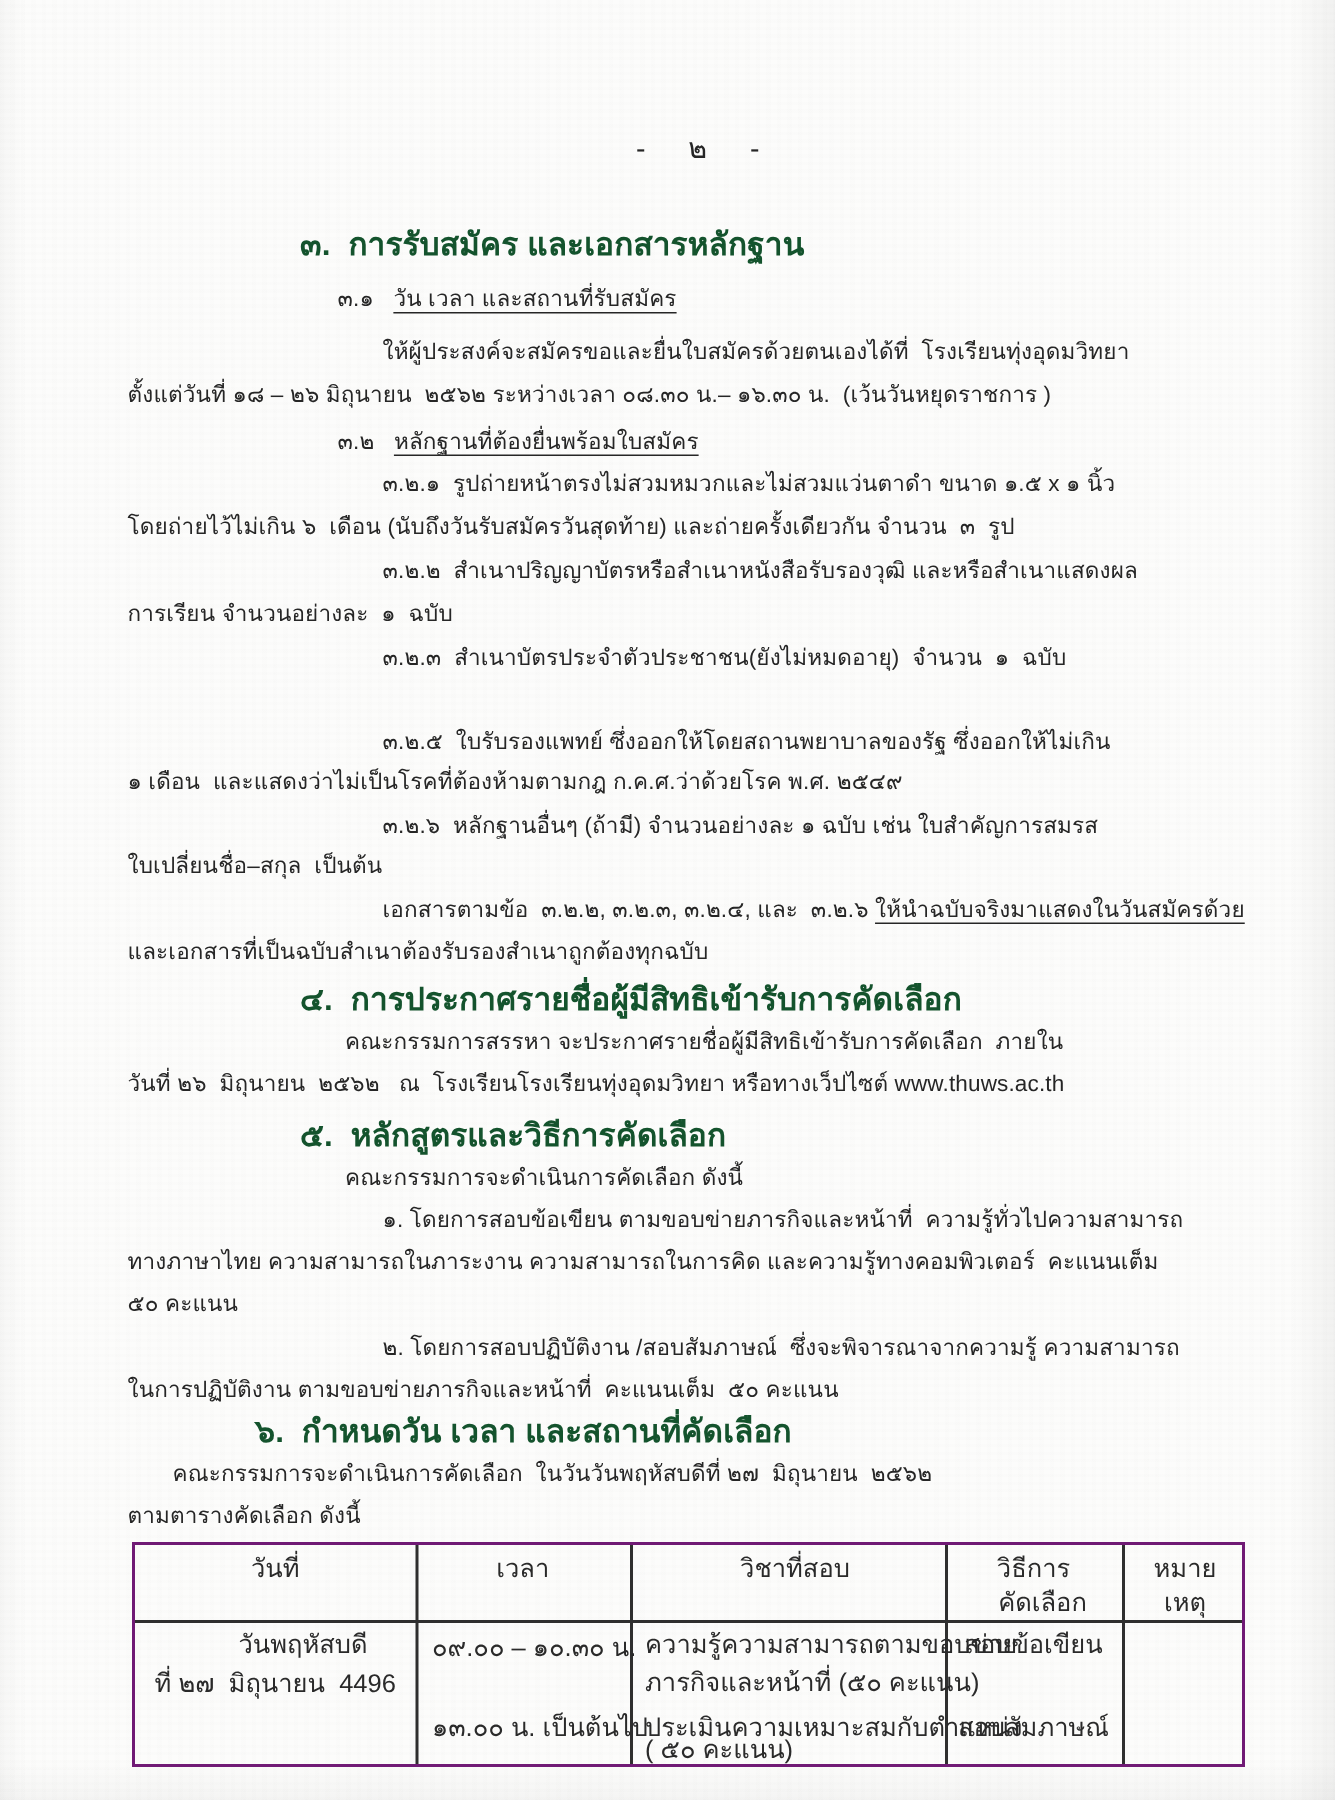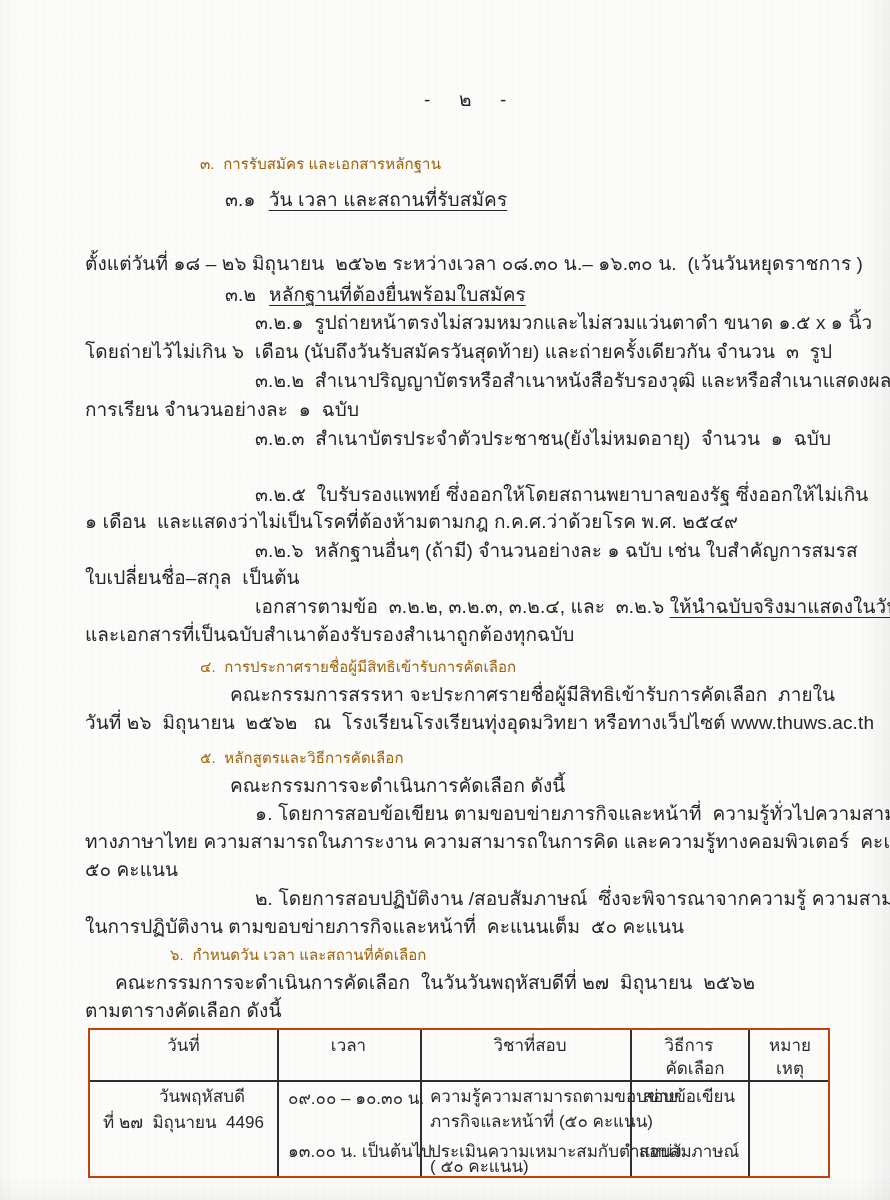--- a/index.html
+++ b/index.html
@@ -21,34 +21,34 @@
     background:
       linear-gradient(to right, rgba(0,0,0,0.025), rgba(0,0,0,0) 18px),
       linear-gradient(to left, rgba(0,0,0,0.045), rgba(0,0,0,0) 30px),
       linear-gradient(to top, rgba(0,0,0,0.03), rgba(0,0,0,0) 26px),
       repeating-linear-gradient(0deg, rgba(120,120,115,0.012) 0 2px, rgba(0,0,0,0) 2px 5px),
       repeating-linear-gradient(90deg, rgba(120,120,115,0.012) 0 3px, rgba(0,0,0,0) 3px 7px);
   }
   .ln{
     position:absolute;
     white-space:pre;
-    font-size:19px;
+    font-size:15px;
     line-height:24px;
     letter-spacing:0.1px;
   }
   .ln span{white-space:pre;}
-  .bold{font-weight:400;font-size:15px;color:#a16207;}
+  .bold{font-weight:700;font-size:21px;color:#14532d;}
   .u{text-decoration:underline;text-underline-offset:4px;text-decoration-thickness:1.4px;}
   .gap{margin-left:13px;}
   .pagenum{letter-spacing:6px;font-size:19px;}
   
   .sel-table{
     position:absolute;left:88px;top:1028px;
     width:742px;height:150px;
-    border:2px solid #c2410c;
+    border:2px solid #701a75;
     box-sizing:border-box;
   }
   .vline{position:absolute;top:0;bottom:0;width:2px;background:#2f2f2f;}
   .hline{position:absolute;left:0;right:0;height:2px;background:#2f2f2f;}
   .tcell{
     position:absolute;
     white-space:pre;
     font-size:17px;
     line-height:20px;
     color:#2a2a2a;
@@ -59,20 +59,21 @@
 <body>
 
 <div class="page">
 
   <div class="ln pagenum" style="left:424px;top:88px">-  ๒  -</div>
 
   <div class="ln bold" style="left:200px;top:152px">๓.  การรับสมัคร และเอกสารหลักฐาน</div>
 
   <div class="ln" style="left:225px;top:188px"><span>๓.๑</span><span class="u gap">วัน เวลา และสถานที่รับสมัคร</span></div>
 
+  <div class="ln" style="left:255px;top:223px">ให้ผู้ประสงค์จะสมัครขอและยื่นใบสมัครด้วยตนเองได้ที่  โรงเรียนทุ่งอุดมวิทยา</div>
   <div class="ln" style="left:85px;top:252px">ตั้งแต่วันที่ ๑๘ – ๒๖ มิถุนายน  ๒๕๖๒ ระหว่างเวลา ๐๘.๓๐ น.– ๑๖.๓๐ น.  (เว้นวันหยุดราชการ )</div>
 
   <div class="ln" style="left:225px;top:283px"><span>๓.๒</span><span class="u gap">หลักฐานที่ต้องยื่นพร้อมใบสมัคร</span></div>
 
   <div class="ln" style="left:255px;top:311px">๓.๒.๑  รูปถ่ายหน้าตรงไม่สวมหมวกและไม่สวมแว่นตาดำ ขนาด ๑.๕ x ๑ นิ้ว</div>
   <div class="ln" style="left:85px;top:340px">โดยถ่ายไว้ไม่เกิน ๖  เดือน (นับถึงวันรับสมัครวันสุดท้าย) และถ่ายครั้งเดียวกัน จำนวน  ๓  รูป</div>
 
   <div class="ln" style="left:255px;top:369px">๓.๒.๒  สำเนาปริญญาบัตรหรือสำเนาหนังสือรับรองวุฒิ และหรือสำเนาแสดงผล</div>
   <div class="ln" style="left:85px;top:398px">การเรียน จำนวนอย่างละ  ๑  ฉบับ</div>
 

